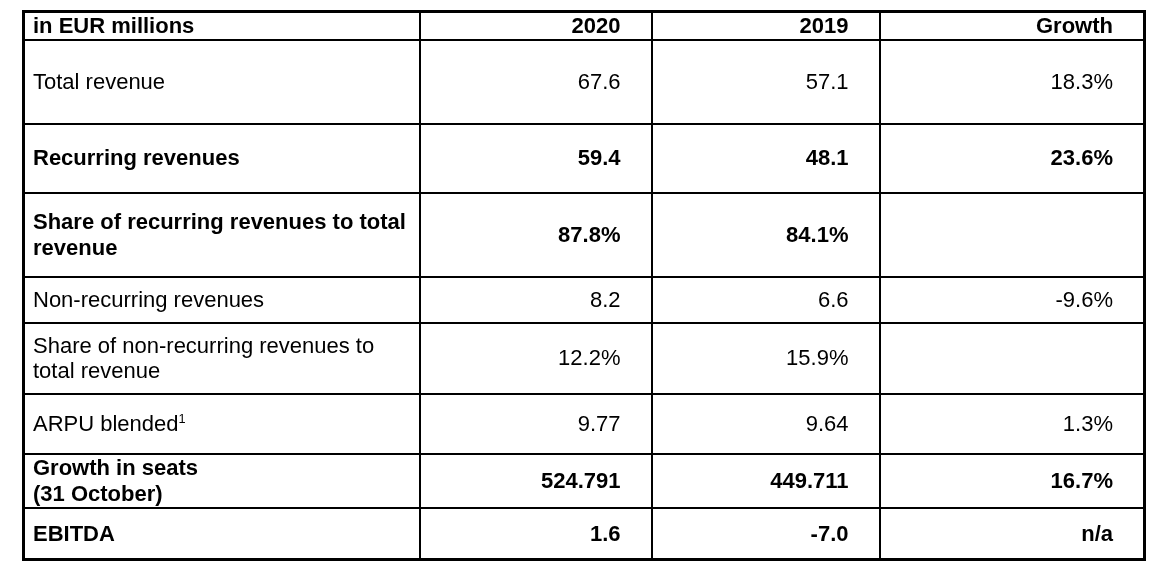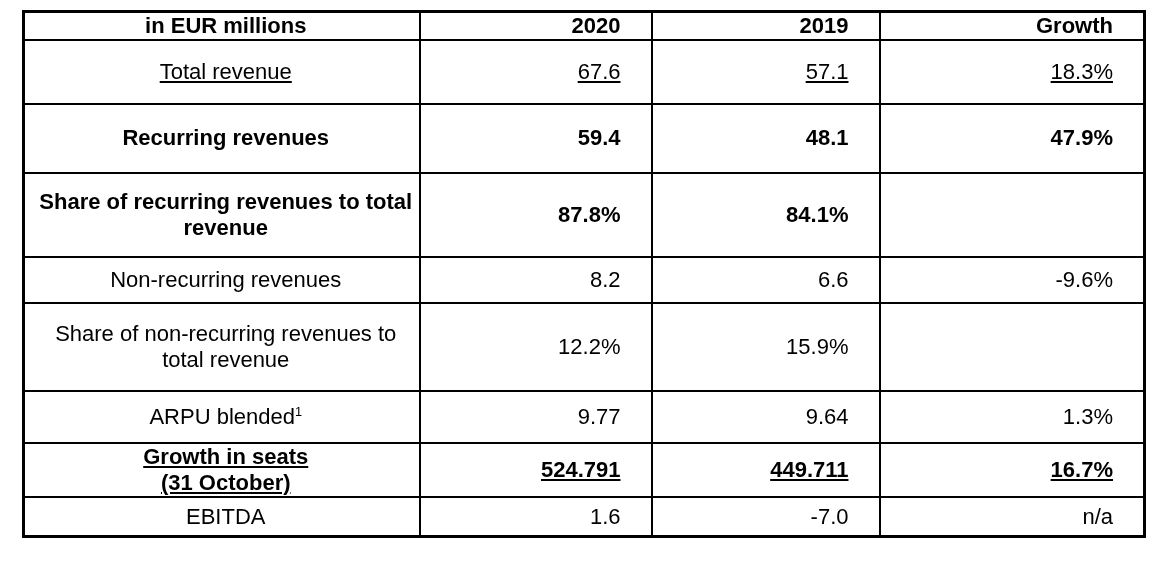--- a/index.html
+++ b/index.html
@@ -23,37 +23,37 @@
   col.c-2019   { width: 228px; }
   col.c-change { width: 265px; }
   th, td {
     border: 2px solid #000;
     font-size: 22px;
     vertical-align: middle;
     line-height: 1.18;
   }
   thead th { font-weight: bold; height: 28px; }
   th.label, td.label {
-    text-align: center;
+    text-align: left;
     padding-left: 8px;
   }
   th.num, td.num {
     text-align: right;
     padding-right: 30px;
     padding-left: 4px;
   }
   tr.bold-row td { font-weight: bold; }
-  tbody tr:nth-child(1) { height: 64px; text-decoration: underline; }
+  tbody tr:nth-child(1) { height: 84px; }
   tbody tr:nth-child(2) { height: 69px; }
   tbody tr:nth-child(3) { height: 84px; }
   tbody tr:nth-child(4) { height: 46px; }
-  tbody tr:nth-child(5) { height: 88px; }
-  tbody tr:nth-child(6) { height: 52px; }
-  tbody tr:nth-child(7) { height: 51px; text-decoration: underline; }
-  tbody tr:nth-child(8) { height: 40px; }
+  tbody tr:nth-child(5) { height: 71px; }
+  tbody tr:nth-child(6) { height: 60px; }
+  tbody tr:nth-child(7) { height: 51px; }
+  tbody tr:nth-child(8) { height: 52px; font-weight: bold; }
   sup.fn {
     font-size: 58%;
     vertical-align: super;
     line-height: 0;
   }
 </style>
 </head>
 <body>
 
 <table class="kpi">
@@ -75,21 +75,21 @@
     <tr>
       <td class="label">Total revenue</td>
       <td class="num">67.6</td>
       <td class="num">57.1</td>
       <td class="num">18.3%</td>
     </tr>
     <tr class="bold-row">
       <td class="label">Recurring revenues</td>
       <td class="num">59.4</td>
       <td class="num">48.1</td>
-      <td class="num">47.9%</td>
+      <td class="num">23.6%</td>
     </tr>
     <tr class="bold-row">
       <td class="label">Share of recurring revenues to total revenue</td>
       <td class="num">87.8%</td>
       <td class="num">84.1%</td>
       <td class="num"></td>
     </tr>
     <tr>
       <td class="label">Non-recurring revenues</td>
       <td class="num">8.2</td>

